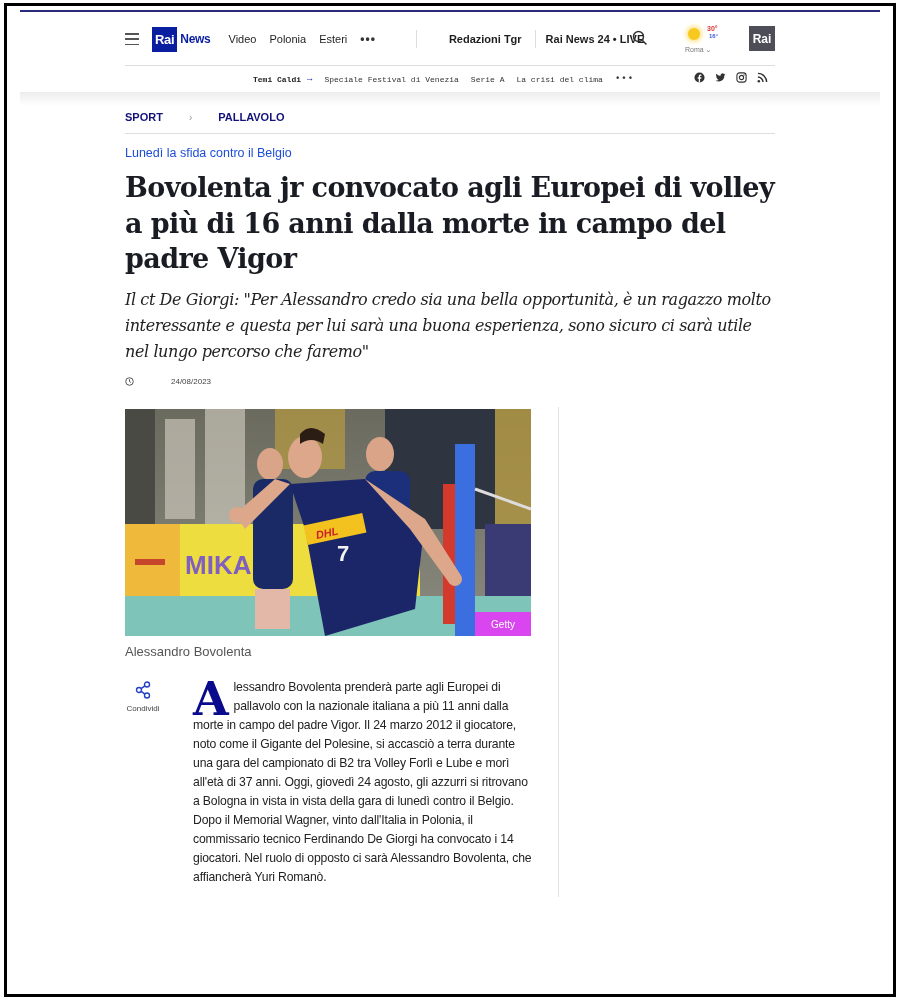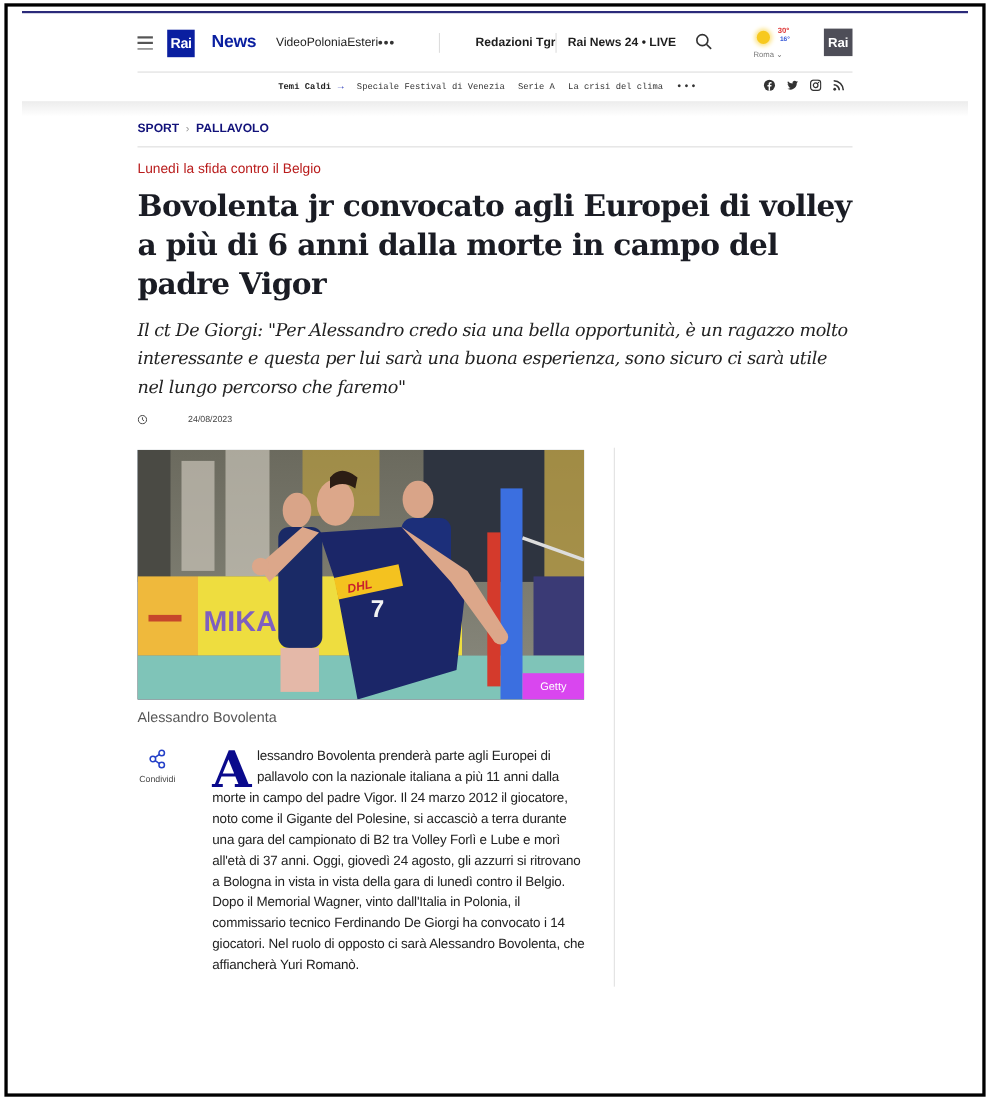--- a/index.html
+++ b/index.html
@@ -11,22 +11,22 @@
     border: 3px solid #000; background: #fff;
   }
   .topline { position: absolute; left: 20px; top: 10px; width: 860px; height: 2px; background: #2b2a7a; }
 
   
   .header { position: absolute; left: 125px; top: 22px; width: 650px; height: 34px; display: flex; align-items: center; }
   .hamburger { width: 14px; height: 12px; display: flex; flex-direction: column; justify-content: space-between; margin-right: 13px; cursor: pointer; }
   .hamburger span { display: block; height: 1.5px; background: #555; }
   .logo { display: flex; align-items: center; margin-right: 18px; }
   .logo-rai { background: #0a1fa0; color: #fff; font-weight: bold; font-size: 13px; padding: 5px 3px; line-height: 15px; letter-spacing: -0.3px; }
-  .logo-news { color: #0a1fa0; font-weight: bold; font-size: 16px; margin-left: 15px; letter-spacing: -0.3px; }
-  .nav-item { font-size: 11px; color: #1e1e1e; cursor: pointer; }
+  .logo-news { color: #0a1fa0; font-weight: bold; font-size: 12px; margin-left: 3px; letter-spacing: -0.3px; }
+  .nav-item { font-size: 11px; color: #1e1e1e; margin-right: 13px; cursor: pointer; }
   .dots { font-size: 12px; font-weight: bold; letter-spacing: 1px; margin-right: 0; color: #333; }
   .vsep { width: 1px; height: 18px; background: #ddd; margin: 0 12px 0 40px; }
   .vsep2 { width: 1px; height: 18px; background: #ddd; margin: 0 10px 0 0; }
   .search { position: absolute; left: 507px; top: 8px; width: 16px; height: 16px; cursor: pointer; }
   .weather { position: absolute; left: 560px; top: 2px; width: 40px; height: 32px; }
   .sun { position: absolute; left: 3px; top: 4px; width: 12px; height: 12px; border-radius: 50%; background: #f7c91f; box-shadow: 0 0 4px 2px #fbe48a; }
   .t-max { position: absolute; left: 22px; top: 1px; font-size: 7px; color: #d33; font-weight: bold; }
   .t-min { position: absolute; left: 24px; top: 9px; font-size: 6px; color: #3a5bd8; font-weight: bold; }
   .city { position: absolute; left: 0; top: 22px; font-size: 7px; color: #777; white-space: nowrap; }
   .rai-box { position: absolute; left: 624px; top: 4px; width: 26px; height: 25px; background: #4e4e58; color: #fff; font-weight: bold; font-size: 12px; display: flex; align-items: center; justify-content: center; }
@@ -38,25 +38,25 @@
   .subnav .hot { font-weight: bold; color: #222; margin-right: 6px; }
   .subnav .arrow { color: #1b2bb5; font-weight: bold; margin-right: 12px; font-size: 9px; }
   .subnav .item { color: #333; margin-right: 12px; cursor: pointer; text-align: right; }
   .subnav .dots { font-size: 9px; }
   .socials { position: absolute; left: 694px; top: 72px; display: flex; gap: 10px; align-items: center; }
   .socials svg { width: 11px; height: 11px; display: block; cursor: pointer; }
 
   .shadowband { position: absolute; left: 20px; top: 92px; width: 860px; height: 14px; background: linear-gradient(#ececec, #fff); }
 
   
-  .breadcrumb { position: absolute; left: 125px; top: 111px; display: flex; align-items: center; font-size: 11px; font-weight: bold; color: #12127a; }
+  .breadcrumb { position: absolute; left: 125px; top: 111px; display: flex; align-items: center; font-size: 11px; font-weight: bold; color: #12127a; gap: 20px; }
   .breadcrumb .chev { color: #999; margin: 0 6px; font-weight: normal; font-size: 10px; }
   .bsep { position: absolute; left: 125px; top: 133px; width: 650px; height: 1px; background: #ddd; }
 
-  .kicker { position: absolute; left: 125px; top: 146px; font-size: 12.5px; color: #b91c1c; }
+  .kicker { position: absolute; left: 125px; top: 146px; font-size: 12.5px; color: #1d4ed8; }
   .title { position: absolute; left: 125px; top: 170px; width: 650px; font-family: "DejaVu Serif", serif; font-weight: bold; font-size: 27px; line-height: 35.5px; color: #1a1c24; letter-spacing: -0.6px; }
   .subtitle { position: absolute; left: 125px; top: 287px; width: 650px; font-family: "DejaVu Serif", serif; font-style: italic; font-size: 16px; line-height: 26px; color: #222; letter-spacing: -0.4px; }
   .date { position: absolute; left: 125px; top: 377px; display: flex; align-items: center; font-size: 8px; color: #444; gap: 33px; }
   .date svg { width: 9px; height: 9px; margin-right: 4px; }
 
   
   .photo { position: absolute; left: 125px; top: 409px; width: 406px; height: 227px; overflow: hidden; background: #5a6a7a; }
   .getty { position: absolute; right: 0; bottom: 0; width: 56px; height: 24px; background: #d946ef; color: #fff; font-size: 10px; display: flex; align-items: center; justify-content: center; }
   .caption { position: absolute; left: 125px; top: 644px; font-size: 13px; color: #555; }
   .vline { position: absolute; left: 558px; top: 407px; width: 1px; height: 490px; background: #e2e2e2; }
@@ -141,21 +141,21 @@
 <div class="shadowband"></div>
 
 <div class="breadcrumb">
   <span>SPORT</span>
   <span class="chev">›</span>
   <span>PALLAVOLO</span>
 </div>
 <div class="bsep"></div>
 
 <div class="kicker">Lunedì la sfida contro il Belgio</div>
-<h1 class="title">Bovolenta jr convocato agli Europei di volley a più di 6 anni dalla morte in campo del padre Vigor</h1>
+<h1 class="title">Bovolenta jr convocato agli Europei di volley a più di 16 anni dalla morte in campo del padre Vigor</h1>
 <div class="subtitle">Il ct De Giorgi: "Per Alessandro credo sia una bella opportunità, è un ragazzo molto interessante e questa per lui sarà una buona esperienza, sono sicuro ci sarà utile nel lungo percorso che faremo"</div>
 <div class="date">
   <svg viewBox="0 0 10 10">
       <circle cx="5" cy="5" r="4.2" fill="none" stroke="#444" stroke-width="1"></circle>
       <path d="M5 2.6V5l1.6 1.2" fill="none" stroke="#444" stroke-width="1"></path>
     </svg>
   <span>24/08/2023</span>
 </div>
 
 <div class="photo">

